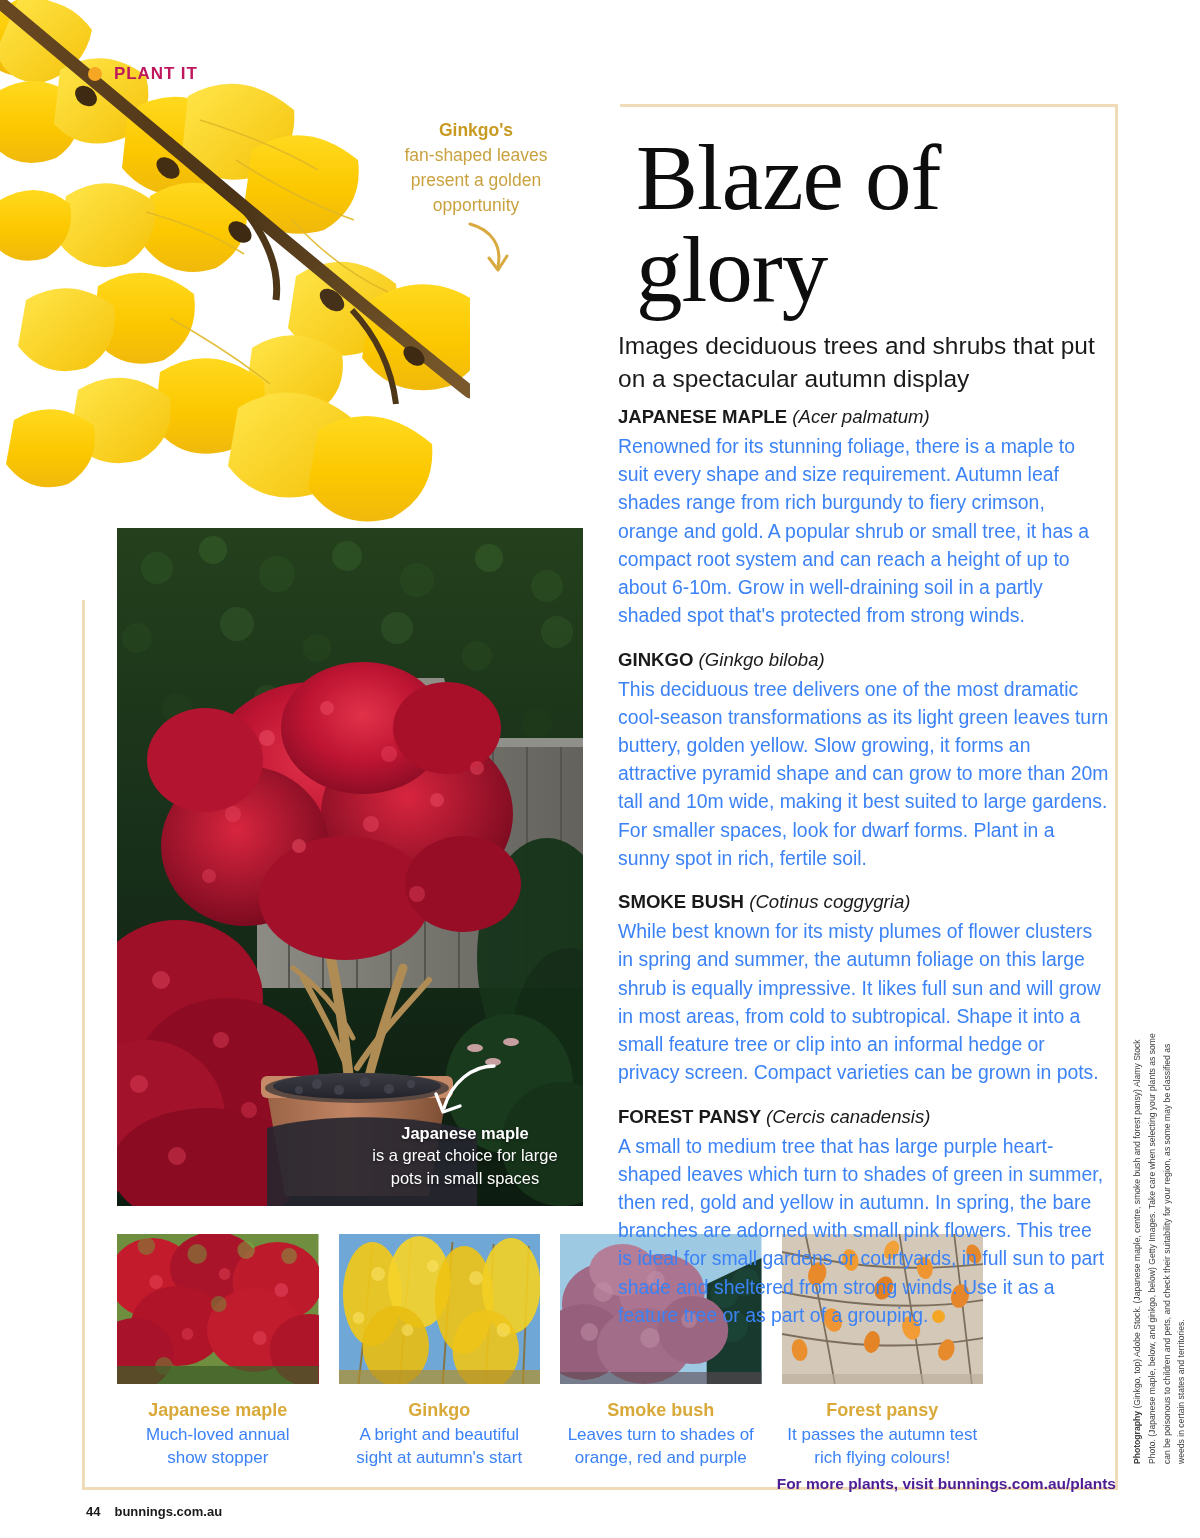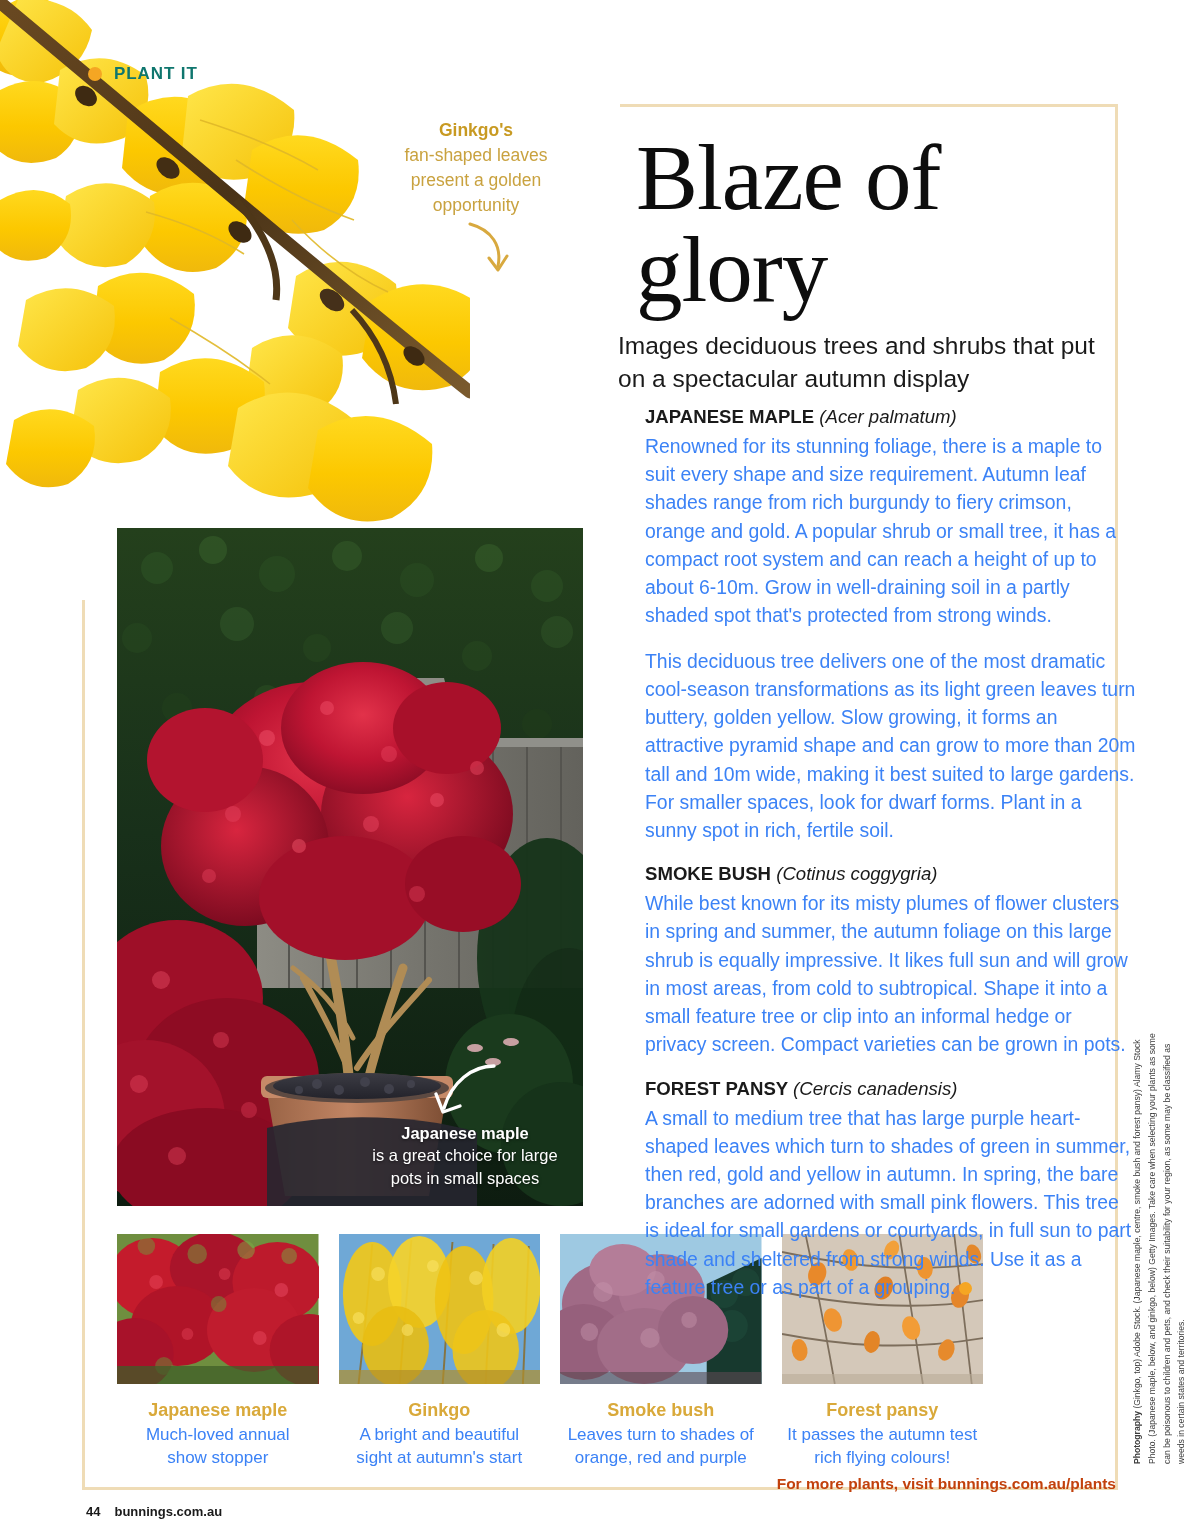--- a/index.html
+++ b/index.html
@@ -28,21 +28,21 @@
     display: flex; align-items: center; gap: 12px;
     z-index: 30;
   }
   .kicker-dot {
     width: 14px; height: 14px; border-radius: 50%;
     background: #f5a623;
     display: block;
   }
   .kicker-label {
     font-size: 17px; font-weight: bold; letter-spacing: 0.9px;
-    color: #0f766e;
+    color: #be185d;
   }
 
   
   .ginkgo-photo {
     position: absolute; left: 0; top: 0;
     width: 620px; height: 600px;
     z-index: 10;
     overflow: hidden;
   }
   .ginkgo-photo svg { display:block; width:100%; height:100%; }
@@ -78,21 +78,21 @@
     position: absolute; left: 618px; top: 330px;
     width: 492px;
     font-size: 24.5px;
     line-height: 1.33;
     color: #1a1a1a;
     z-index: 20;
   }
 
   
   .body-col {
-    position: absolute; left: 645px; top: 404px;
+    position: absolute; left: 618px; top: 404px;
     width: 492px;
     z-index: 20;
   }
   .entry { margin-bottom: 17px; }
   .entry h3 {
     font-size: 18.6px;
     font-weight: bold;
     line-height: 1.45;
     margin-bottom: 1px;
   }
@@ -183,21 +183,21 @@
 
   
   .footer-left {
     position: absolute; left: 86px; top: 1504px;
     font-size: 13px; font-weight: bold; color: #1a1a1a;
     z-index: 25;
   }
   .footer-left .pagenum { margin-right: 14px; }
   .footer-right {
     position: absolute; right: 84px; top: 1475px;
-    font-size: 15.5px; font-weight: bold; color: #c2410c;
+    font-size: 15.5px; font-weight: bold; color: #4c1d95;
     z-index: 25;
   }
 </style>
 </head>
 <body>
 
 <div class="ginkgo-photo">
   <svg viewBox="0 0 620 600" preserveAspectRatio="none">
     <defs>
       <linearGradient id="leafY" x1="0" y1="0" x2="0" y2="1">
@@ -297,20 +297,24 @@
 
   <div class="entry">
     <h3>
       <span>JAPANESE MAPLE</span>
       <span class="latin">(Acer palmatum)</span>
     </h3>
     <p>Renowned for its stunning foliage, there is a maple to suit every shape and size requirement. Autumn leaf shades range from rich burgundy to fiery crimson, orange and gold. A popular shrub or small tree, it has a compact root system and can reach a height of up to about 6-10m. Grow in well-draining soil in a partly shaded spot that's protected from strong winds.</p>
   </div>
 
   <div class="entry">
+    <h3>
+      <span>GINKGO</span>
+      <span class="latin">(Ginkgo biloba)</span>
+    </h3>
     <p>This deciduous tree delivers one of the most dramatic cool-season transformations as its light green leaves turn buttery, golden yellow. Slow growing, it forms an attractive pyramid shape and can grow to more than 20m tall and 10m wide, making it best suited to large gardens. For smaller spaces, look for dwarf forms. Plant in a sunny spot in rich, fertile soil.</p>
   </div>
 
   <div class="entry">
     <h3>
       <span>SMOKE BUSH</span>
       <span class="latin">(Cotinus coggygria)</span>
     </h3>
     <p>While best known for its misty plumes of flower clusters in spring and summer, the autumn foliage on this large shrub is equally impressive. It likes full sun and will grow in most areas, from cold to subtropical. Shape it into a small feature tree or clip into an informal hedge or privacy screen. Compact varieties can be grown in pots.</p>
   </div>

